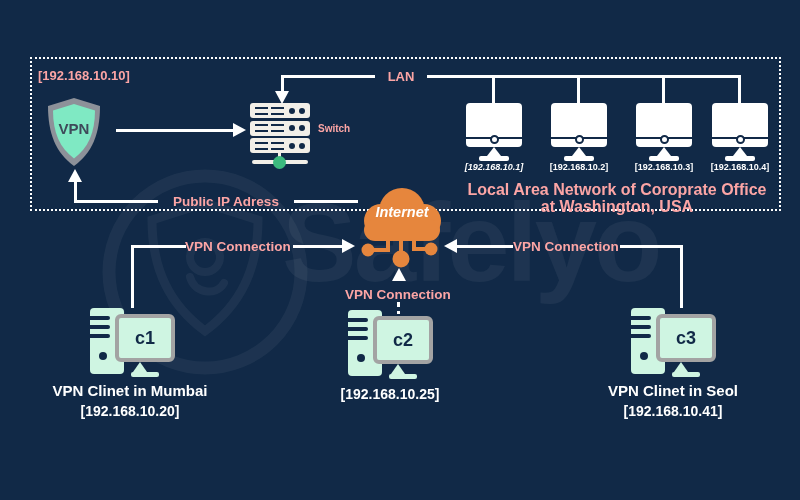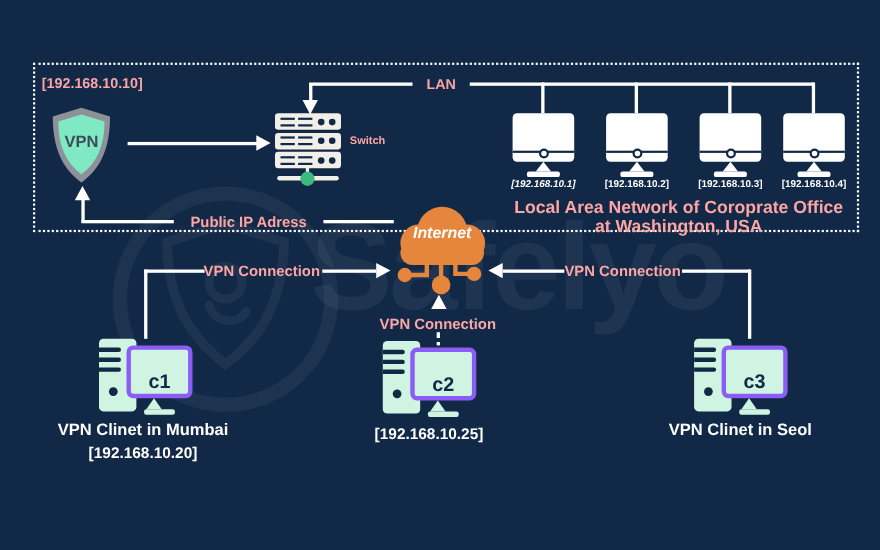--- a/index.html
+++ b/index.html
@@ -66,21 +66,21 @@
   
   #vpn-shield { position:absolute; left:42px; top:96px; z-index:2; }
 
   
   .client-icon { position:absolute; width:90px; height:76px; z-index:2; }
   .cl-tower { position:absolute; left:0; top:4px; width:34px; height:66px; background:#CFF5E2; border-radius:4px; }
   .cl-bar { position:absolute; left:0; width:20px; height:4px; background:#112947; border-radius:0 2px 2px 0; }
   .cl-bar.b1 { top:8px; } .cl-bar.b2 { top:17px; } .cl-bar.b3 { top:26px; }
   .cl-dot { position:absolute; left:9px; top:44px; width:8px; height:8px; border-radius:50%; background:#112947; }
   .cl-mon { position:absolute; left:25px; top:10px; width:60px; height:48px; background:#CFF5E2;
-            border:4px solid #8b5cf6; border-radius:6px; display:flex; align-items:flex-end; justify-content:center;
+            border:4px solid #a3a3a3; border-radius:6px; display:flex; align-items:center; justify-content:center;
             font-size:18px; font-weight:700; color:#112947; }
   .cl-stand { position:absolute; left:43px; top:58px; width:10px; height:0; border-bottom:10px solid #CFF5E2;
               border-left:7px solid transparent; border-right:7px solid transparent; }
   .cl-base { position:absolute; left:41px; top:68px; width:28px; height:5px; background:#CFF5E2; border-radius:2px; }
   .client-label { position:absolute; width:240px; text-align:center; z-index:2; }
   .client-name { font-size:15px; font-weight:700; }
   .client-ip { font-size:14px; font-weight:700; margin-top:4px; }
 
   .dashv { position:absolute; width:2.5px; z-index:2;
            background:repeating-linear-gradient(180deg,#fff 0 5px,transparent 5px 9px); }
@@ -271,13 +271,14 @@
     <div class="cl-dot"></div>
   </div>
   <div class="cl-mon">
       <span>c3</span>
     </div>
   <div class="cl-stand"></div>
   <div class="cl-base"></div>
 </div>
 <div class="client-label" style="left:553px; top:382px;">
   <div class="client-name">VPN Clinet in Seol</div>
+  <div class="client-ip">[192.168.10.41]</div>
 </div>
 
 </body></html>

